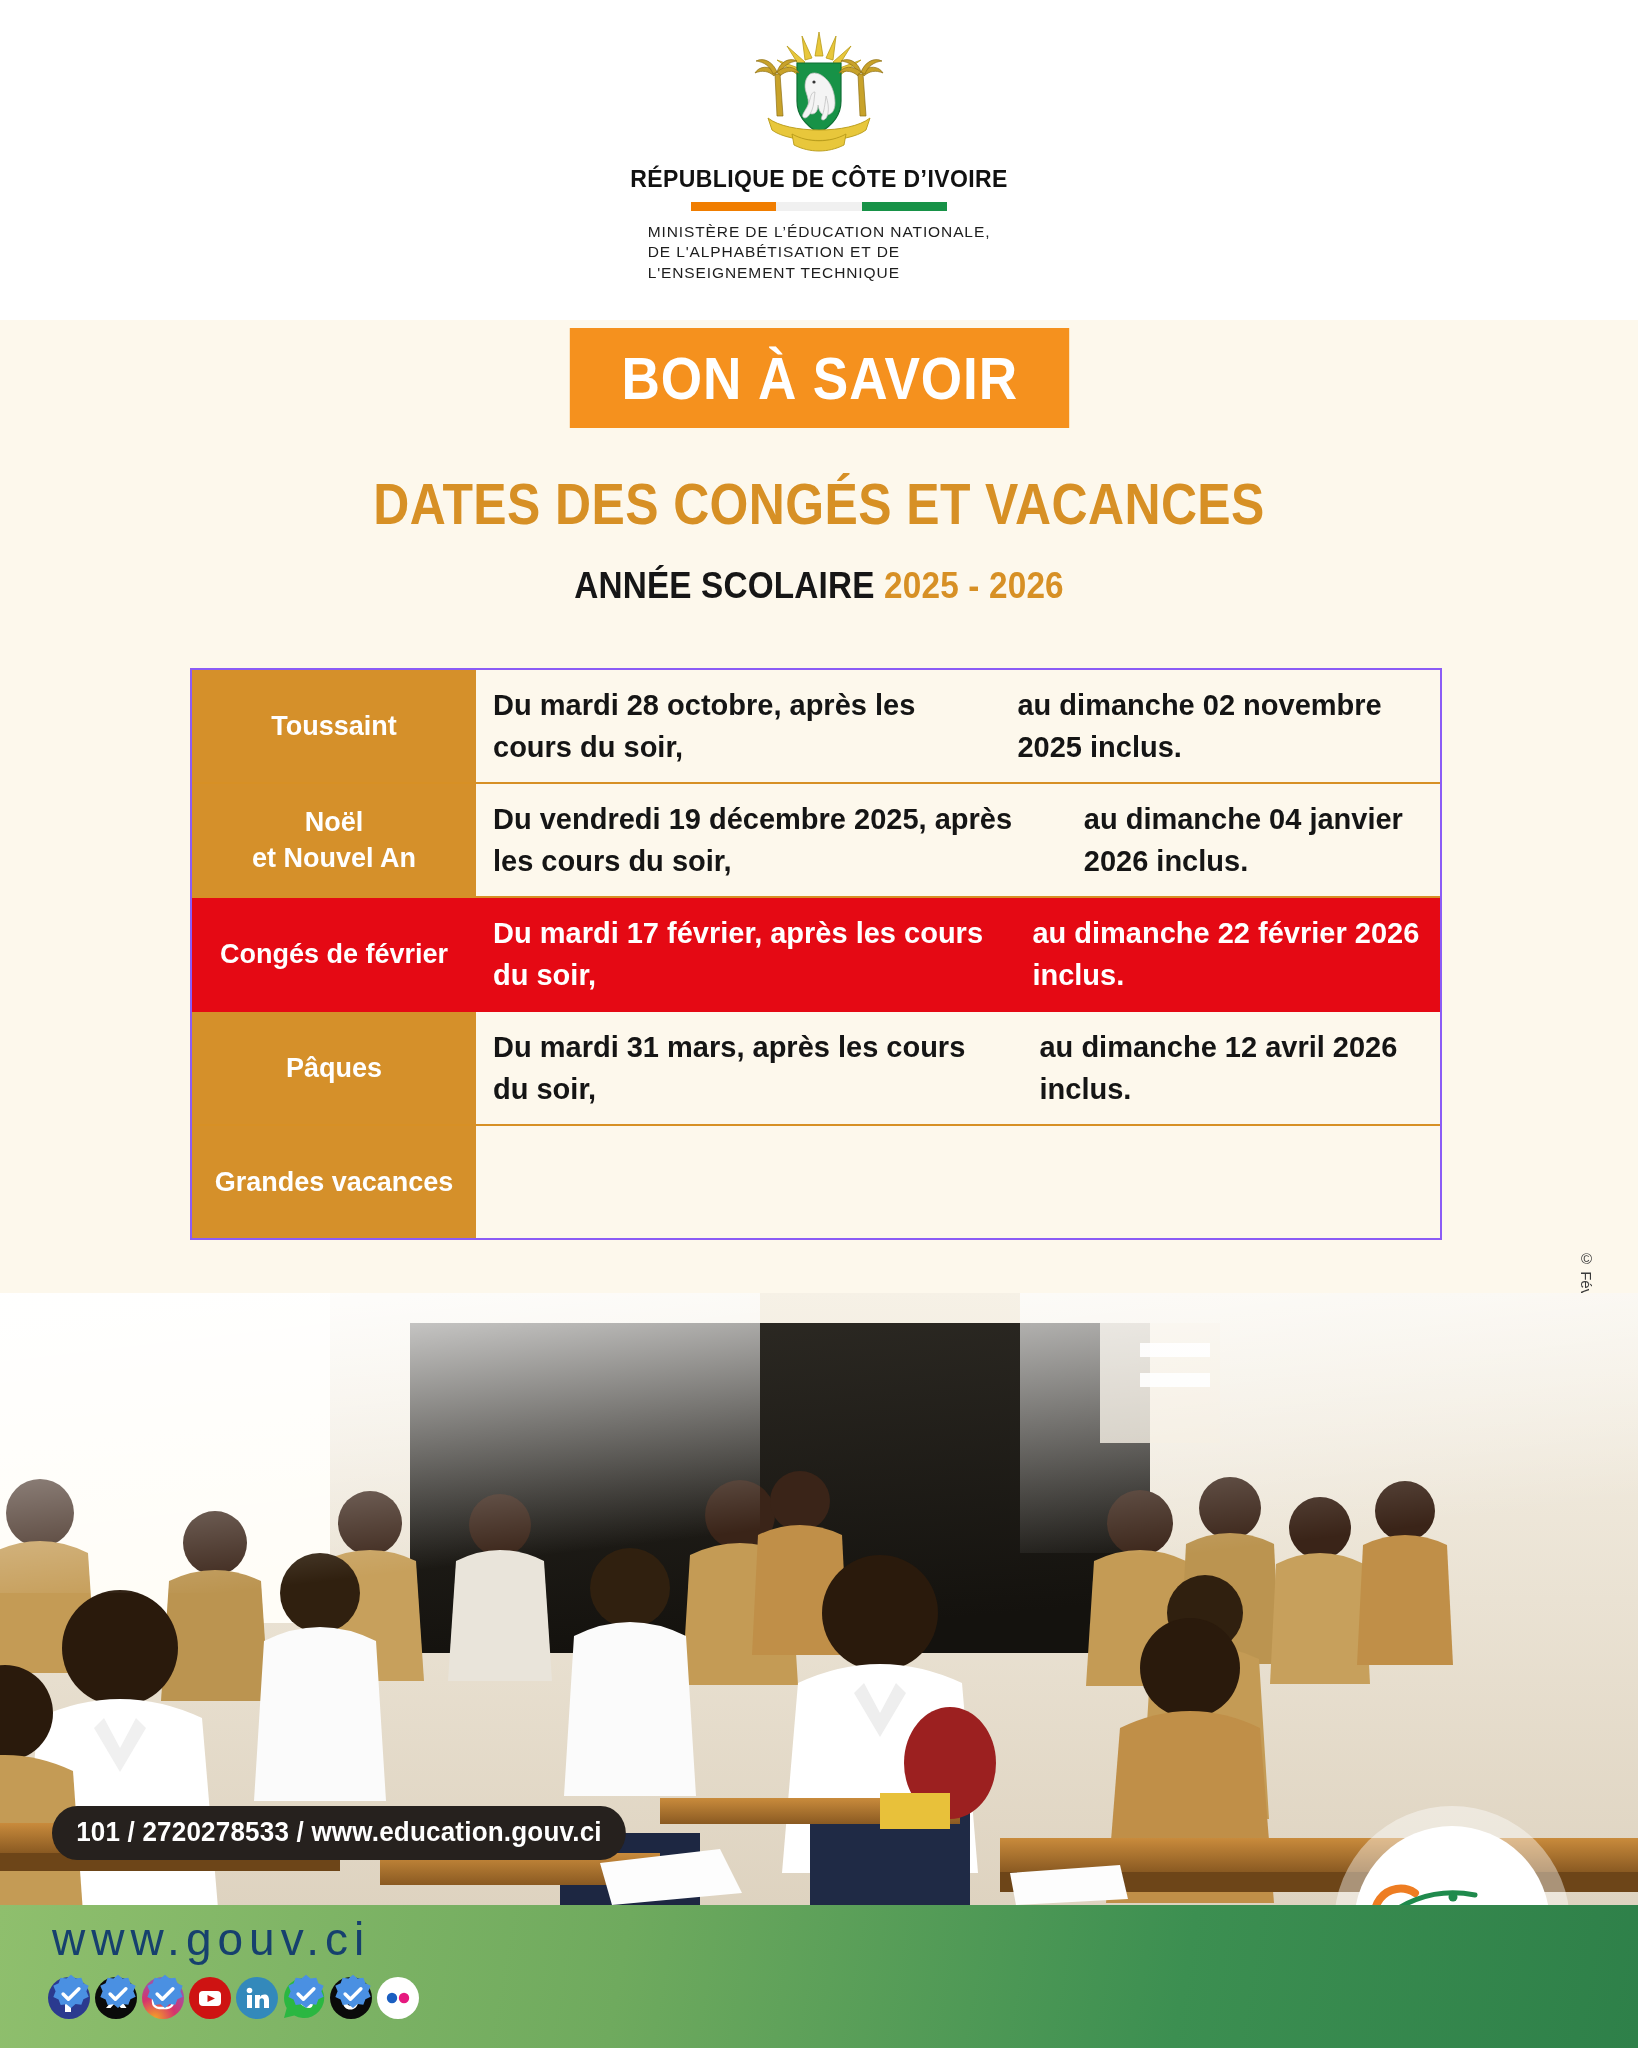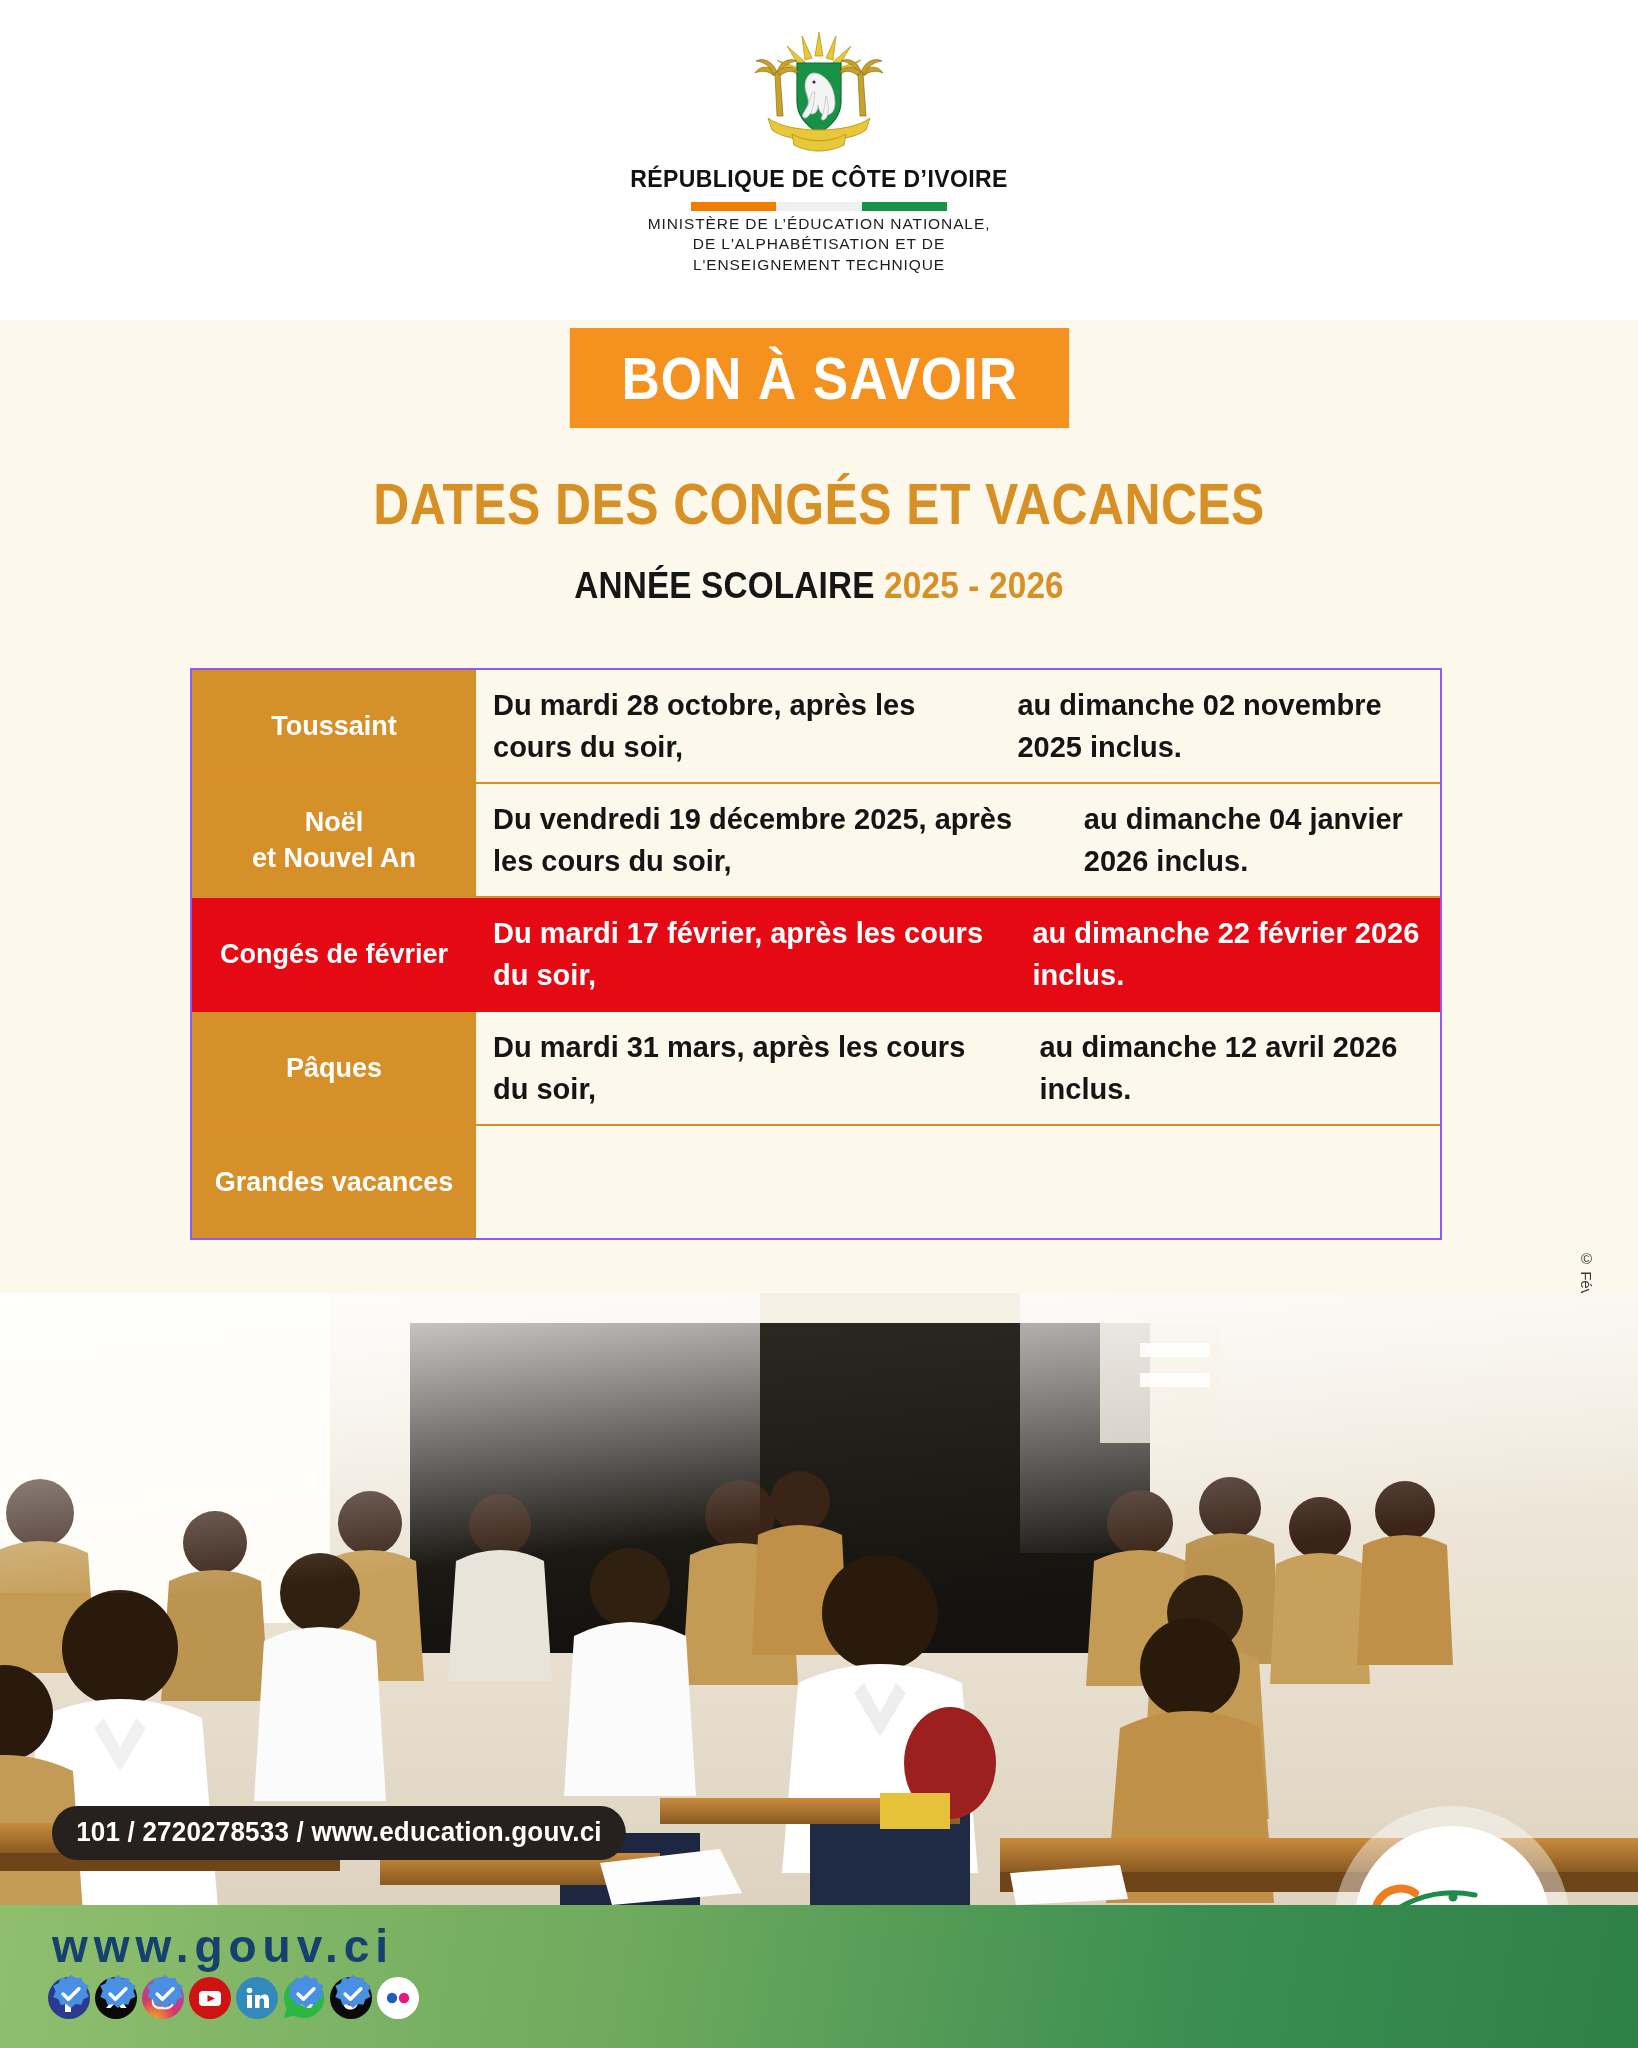--- a/index.html
+++ b/index.html
@@ -20,21 +20,21 @@
   }
   .coat{margin-top:30px;width:150px;height:128px;display:block;}
   .rep-title{
     margin-top:8px;
     font-size:23px;font-weight:bold;letter-spacing:.4px;color:#111;
     font-family:"Liberation Sans", sans-serif;
   }
   .flagbar{margin-top:9px;width:256px;height:9px;display:flex;}
   .flagbar i{display:block;height:100%;flex:1;}
   .min-title{
-    margin-top:3px;text-align:center;
+    margin-top:11px;
     font-size:15.5px;line-height:1.32;letter-spacing:.9px;color:#1d1d1d;
     font-family:"Liberation Sans", sans-serif;
   }
 
   
   .cream{
     position:absolute;top:320px;left:0;width:1638px;height:1000px;
     background:#FDF8EC;
   }
 
@@ -135,22 +135,22 @@
     font-family:"Liberation Sans", sans-serif;
   }
 
   
   .footer{
     position:absolute;left:0;top:1905px;width:1638px;height:143px;
     background:linear-gradient(100deg,#8FBF6D 0%,#6FAA5E 38%,#3C8F51 72%,#2E8049 100%);
     overflow:hidden;
   }
   .gouv{
-    position:absolute;left:52px;top:14px;
-    color:#16406E;font-size:46px;font-weight:bold;letter-spacing:6px;
+    position:absolute;left:52px;top:7px;
+    color:#16406E;font-size:46px;font-weight:normal;letter-spacing:6px;
     font-family:"Liberation Sans", sans-serif;
   }
   .socials{position:absolute;left:48px;top:72px;display:flex;align-items:center;}
   .soc{position:relative;width:42px;height:42px;margin-right:5px;}
   .soc svg{display:block;width:42px;height:42px;}
   .badge{position:absolute;right:-2px;top:-4px;width:17px;height:17px;}
 </style>
 </head>
 <body>
 

